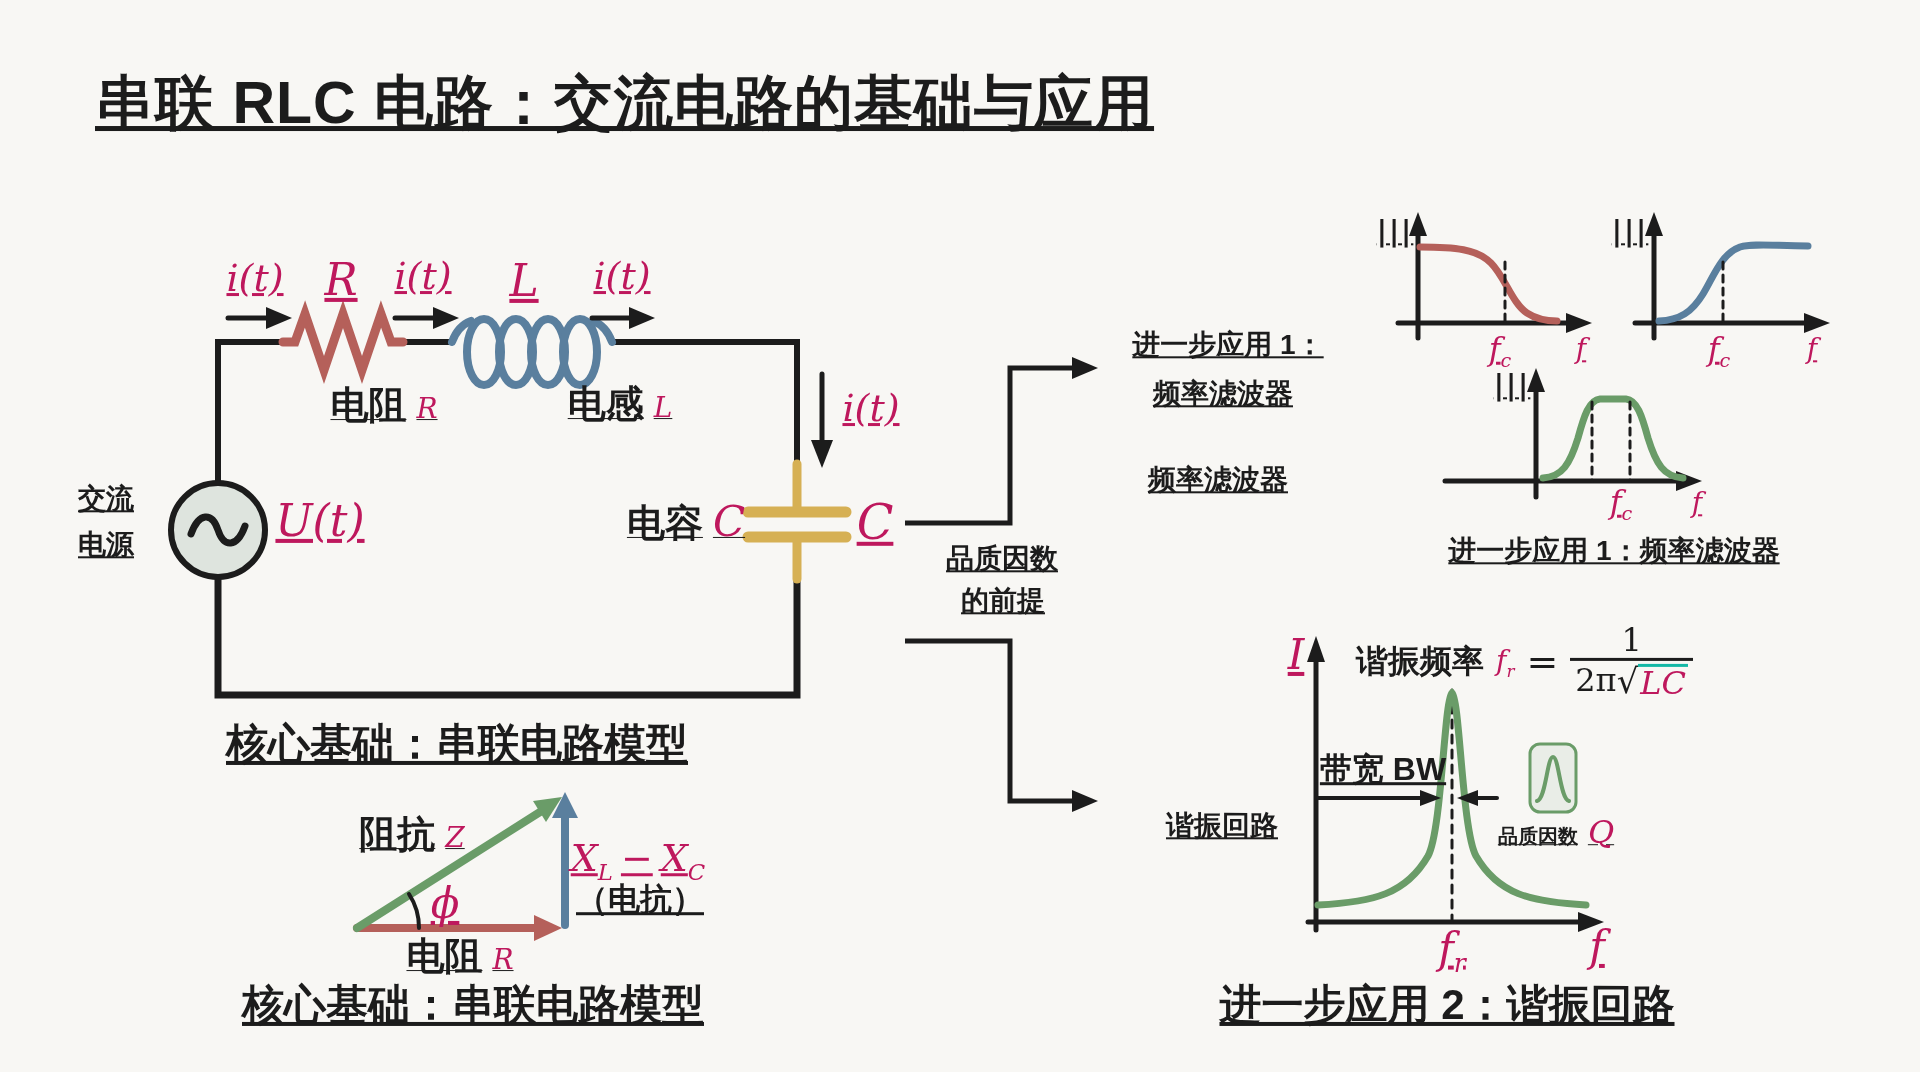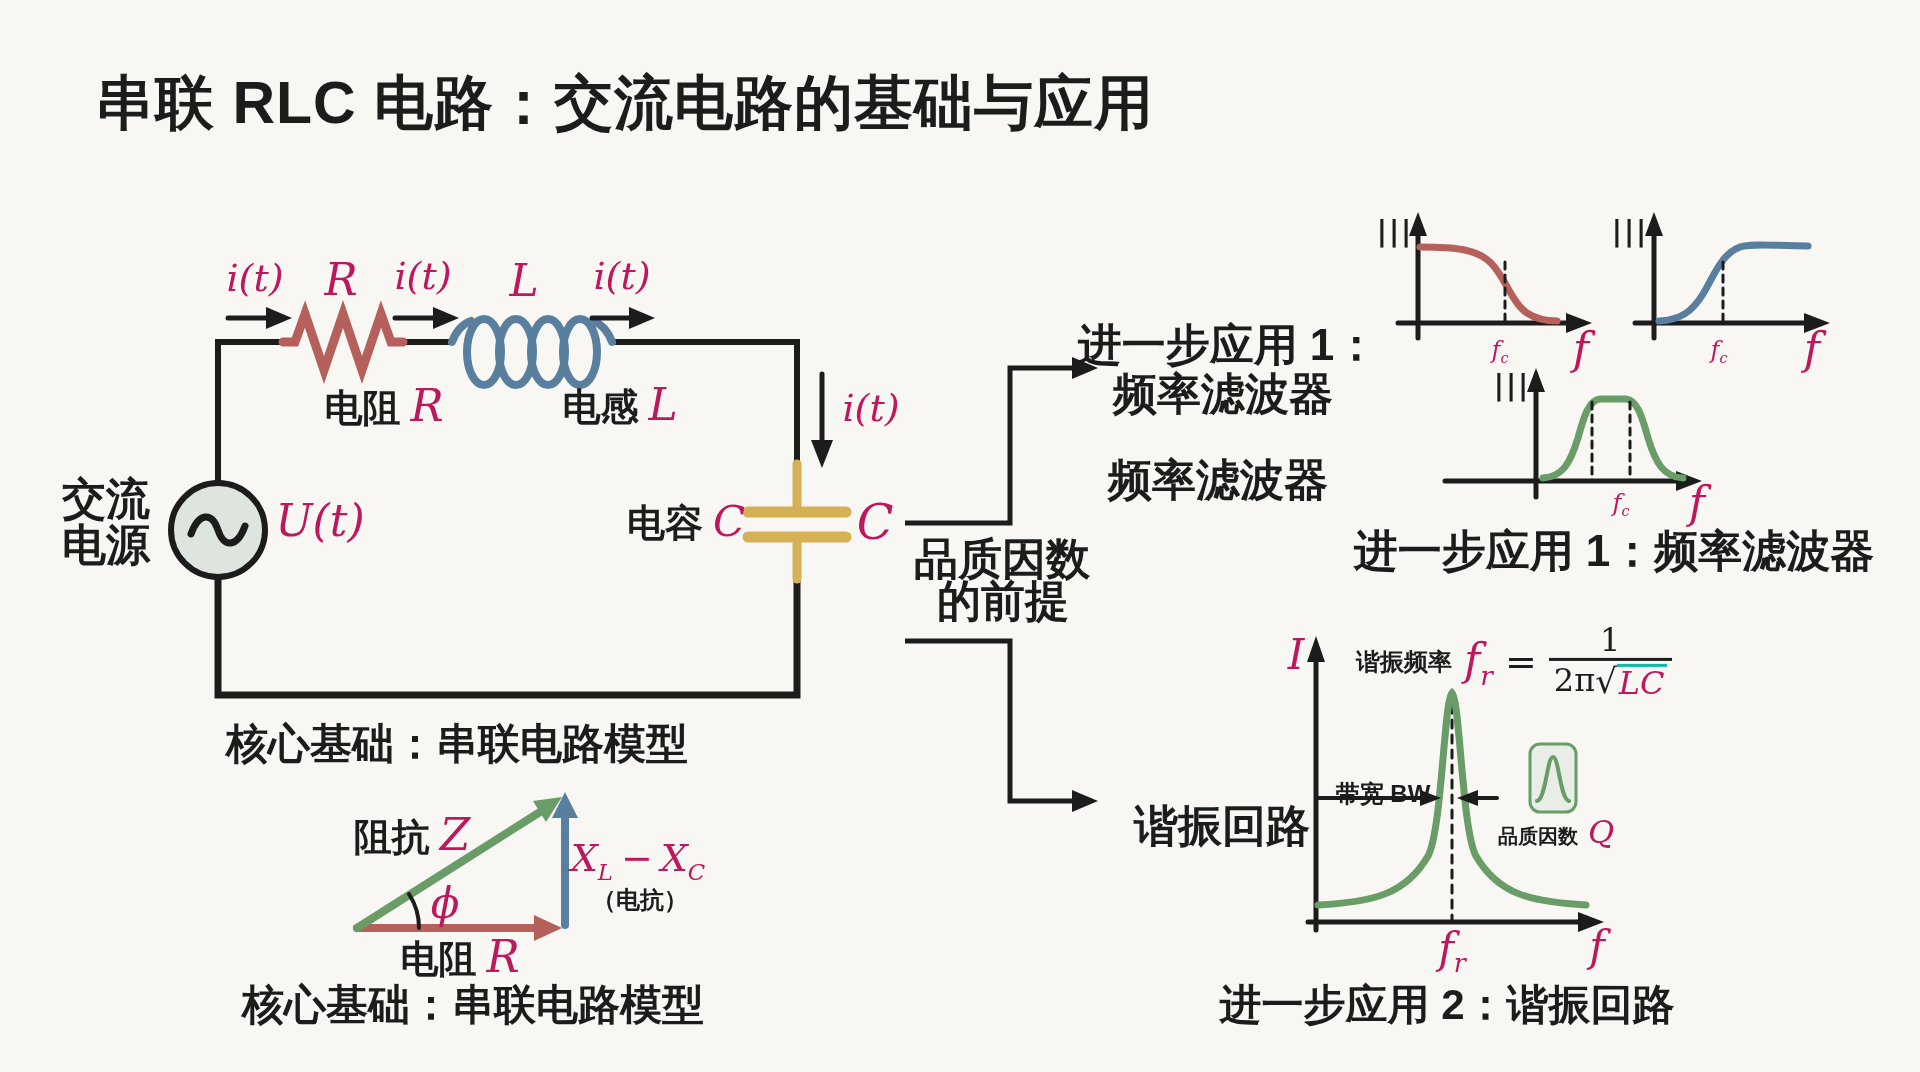--- a/index.html
+++ b/index.html
@@ -1,29 +1,29 @@
 <!DOCTYPE html>
 <html><head>
 <meta charset="utf-8">
 <style>
   html,body{margin:0;padding:0;}
   #stage{position:relative;width:1920px;height:1072px;background:#f8f7f4;overflow:hidden;
          font-family:"Liberation Sans",sans-serif;color:#1c1c1c;}
   #stage svg{position:absolute;left:0;top:0;}
-  .lbl{position:absolute;transform:translate(-50%,-50%);white-space:nowrap;line-height:1.05;}
+  .lbl{position:absolute;transform:translate(-50%,-50%);white-space:nowrap;line-height:1.05;text-decoration:underline;}
   .anchorL{transform:translateY(-50%);}
   .cjk{font-family:"Liberation Sans",sans-serif;font-weight:700;color:#1c1c1c;}
   .math{font-family:"DejaVu Serif",serif;font-style:italic;color:#be185d;}
   .serif{font-family:"DejaVu Serif",serif;color:#1c1c1c;}
   .bars{font-family:"DejaVu Sans",sans-serif;font-weight:700;letter-spacing:2px;}
   sub{font-size:0.6em;}
   .ml{margin-left:10px;}
   .mx{margin:0 8px;font-style:normal;}
   .fs28{font-size:28px}.fs30{font-size:20px}.fs32{font-size:32px}.fs34{font-size:34px}
-  .fs36{font-size:24px}.fs38{font-size:38px}.fs40{font-size:44px}.fs42{font-size:42px}
+  .fs36{font-size:32px}.fs38{font-size:38px}.fs40{font-size:28px}.fs42{font-size:42px}
   .fs44{font-size:44px}.fs48{font-size:48px}.fs59{font-size:59px;letter-spacing:1px;}
   .formula{position:absolute;display:flex;align-items:center;gap:12px;transform:translateY(-50%);}
   .frac{display:inline-flex;flex-direction:column;align-items:center;line-height:1.05;}
   .den{display:inline-flex;align-items:flex-start;border-top:3px solid #1c1c1c;padding:3px 5px 0;}
   .rad{border-top:3px solid #14b8a6;padding:0 2px;}
 </style>
 </head>
 <body>
 
 <div id="stage">
@@ -204,21 +204,21 @@
     <span class="serif fs38">=</span>
     <span class="frac">
       <span class="serif fs32">1</span>
       <span class="den">
         <span class="serif fs32">2π</span>
           <span class="serif fs34">√</span>
           <span class="rad math fs32">LC</span>
       </span>
     </span>
   </div>
-  <div class="lbl cjk fs36" style="left:1383px;top:794px">带宽 BW</div>
+  <div class="lbl cjk fs36" style="left:1383px;top:770px">带宽 BW</div>
   <div class="lbl" style="left:1556px;top:833px">
     <span class="cjk fs30">品质因数</span><span class="math fs32 ml">Q</span>
   </div>
   <div class="lbl math fs42" style="left:1452px;top:952px">
     <span>f</span><sub>r</sub>
   </div>
   <div class="lbl math fs42" style="left:1597px;top:947px">f</div>
   <div class="lbl cjk fs42" style="left:1447px;top:1005px">进一步应用 2：谐振回路</div>
 
 </div>

